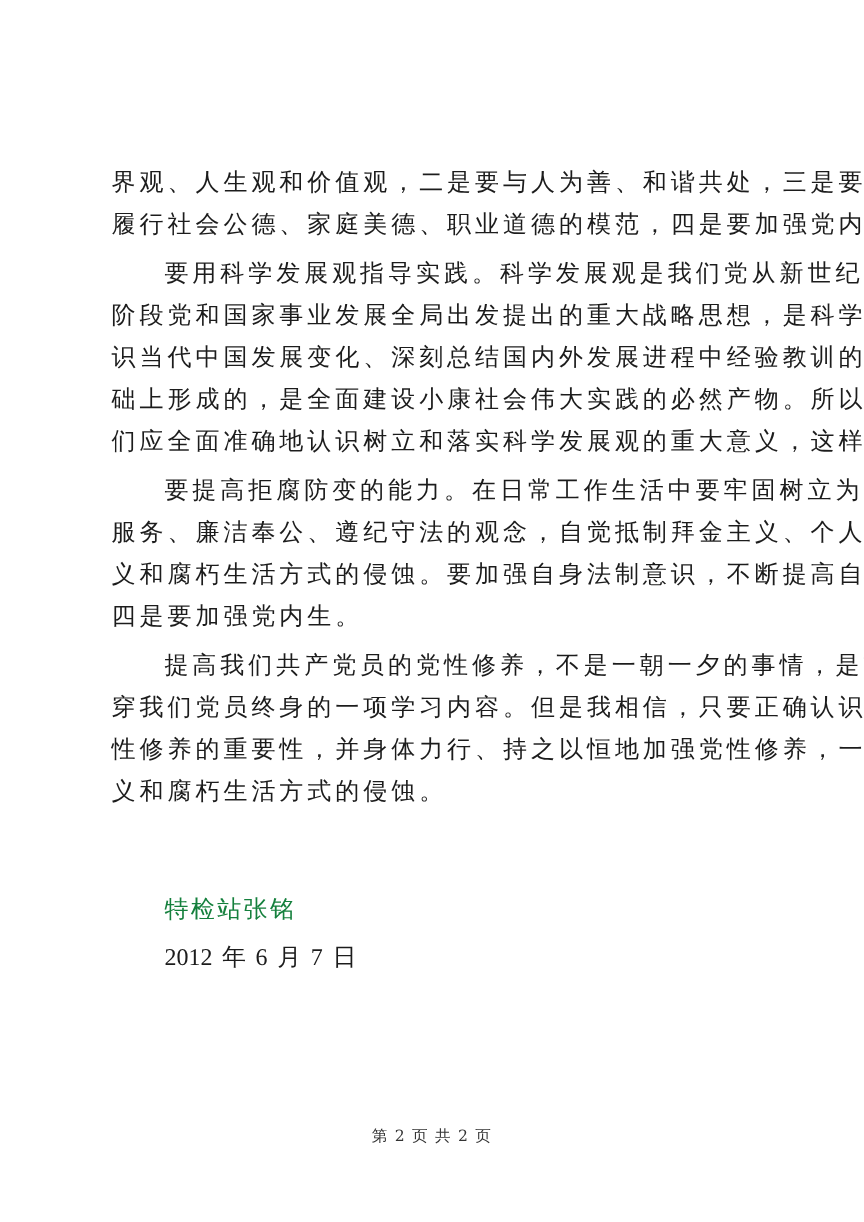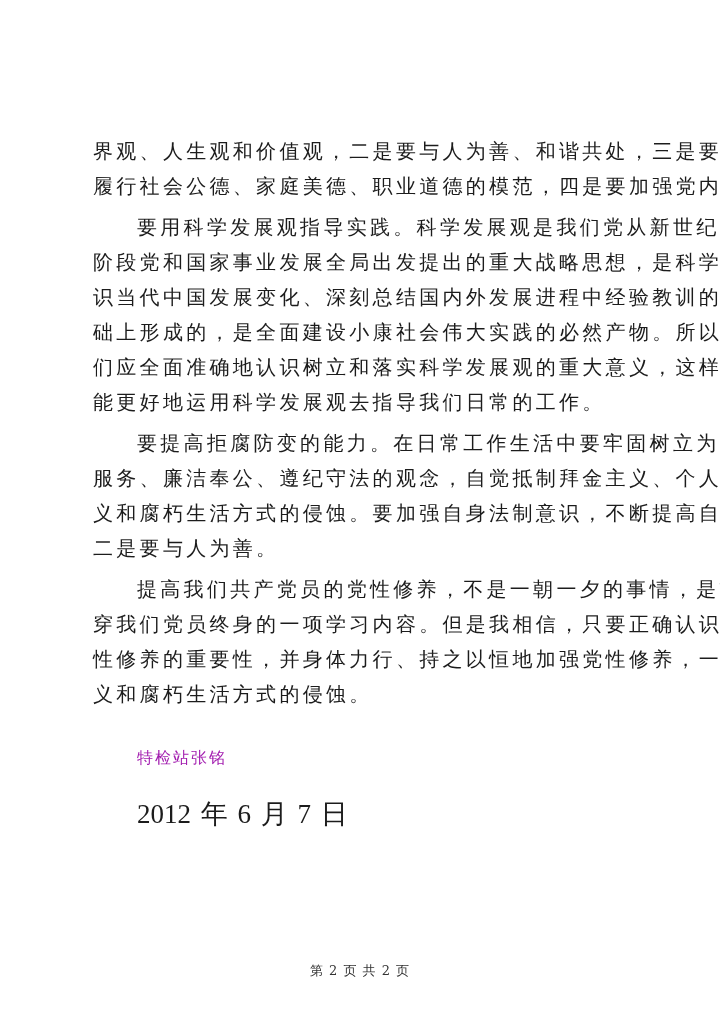--- a/index.html
+++ b/index.html
@@ -39,73 +39,70 @@
     .line.indent {
       padding-left: 44px;
     }
     .line.gap-before {
       margin-top: 6px;
     }
     .signature {
       position: absolute;
       left: 137px;
       top: 740px;
-      font-size: 16px;
+      font-size: 20px;
       letter-spacing: 2px;
       line-height: 35px;
-      color: #a21caf;
+      color: #15803d;
     }
     .date {
       position: absolute;
       left: 137px;
       top: 781px;
-      font-size: 27px;
+      font-size: 20px;
       line-height: 35px;
       color: #1c1c1c;
       font-family: "Liberation Serif", "DejaVu Serif", serif;
       word-spacing: 3px;
-      margin-top: 16px;
     }
     .footer {
       position: absolute;
       left: 0;
       top: 938px;
       width: 720px;
       text-align: center;
       font-size: 13px;
       color: #333333;
       letter-spacing: 1px;
-      margin-top: 24px;
     }
   </style>
 </head>
 <body>
 
 <div class="page">
   <div class="body-text">
 
     <div>
       <div class="line">界观、人生观和价值观，二是要与人为善、和谐共处，三是要做</div>
       <div class="line">履行社会公德、家庭美德、职业道德的模范，四是要加强党内生</div>
     </div>
 
     <div>
       <div class="line indent gap-before">要用科学发展观指导实践。科学发展观是我们党从新世纪新</div>
       <div class="line">阶段党和国家事业发展全局出发提出的重大战略思想，是科学认</div>
       <div class="line">识当代中国发展变化、深刻总结国内外发展进程中经验教训的基</div>
       <div class="line">础上形成的，是全面建设小康社会伟大实践的必然产物。所以我</div>
       <div class="line">们应全面准确地认识树立和落实科学发展观的重大意义，这样才</div>
-      <div class="line">能更好地运用科学发展观去指导我们日常的工作。</div>
     </div>
 
     <div>
       <div class="line indent gap-before">要提高拒腐防变的能力。在日常工作生活中要牢固树立为民</div>
       <div class="line">服务、廉洁奉公、遵纪守法的观念，自觉抵制拜金主义、个人主</div>
       <div class="line">义和腐朽生活方式的侵蚀。要加强自身法制意识，不断提高自身</div>
-      <div class="line">二是要与人为善。</div>
+      <div class="line">四是要加强党内生。</div>
     </div>
 
     <div>
       <div class="line indent gap-before">提高我们共产党员的党性修养，不是一朝一夕的事情，是贯</div>
       <div class="line">穿我们党员终身的一项学习内容。但是我相信，只要正确认识党</div>
       <div class="line">性修养的重要性，并身体力行、持之以恒地加强党性修养，一定</div>
       <div class="line">义和腐朽生活方式的侵蚀。</div>
     </div>
   </div>
 

